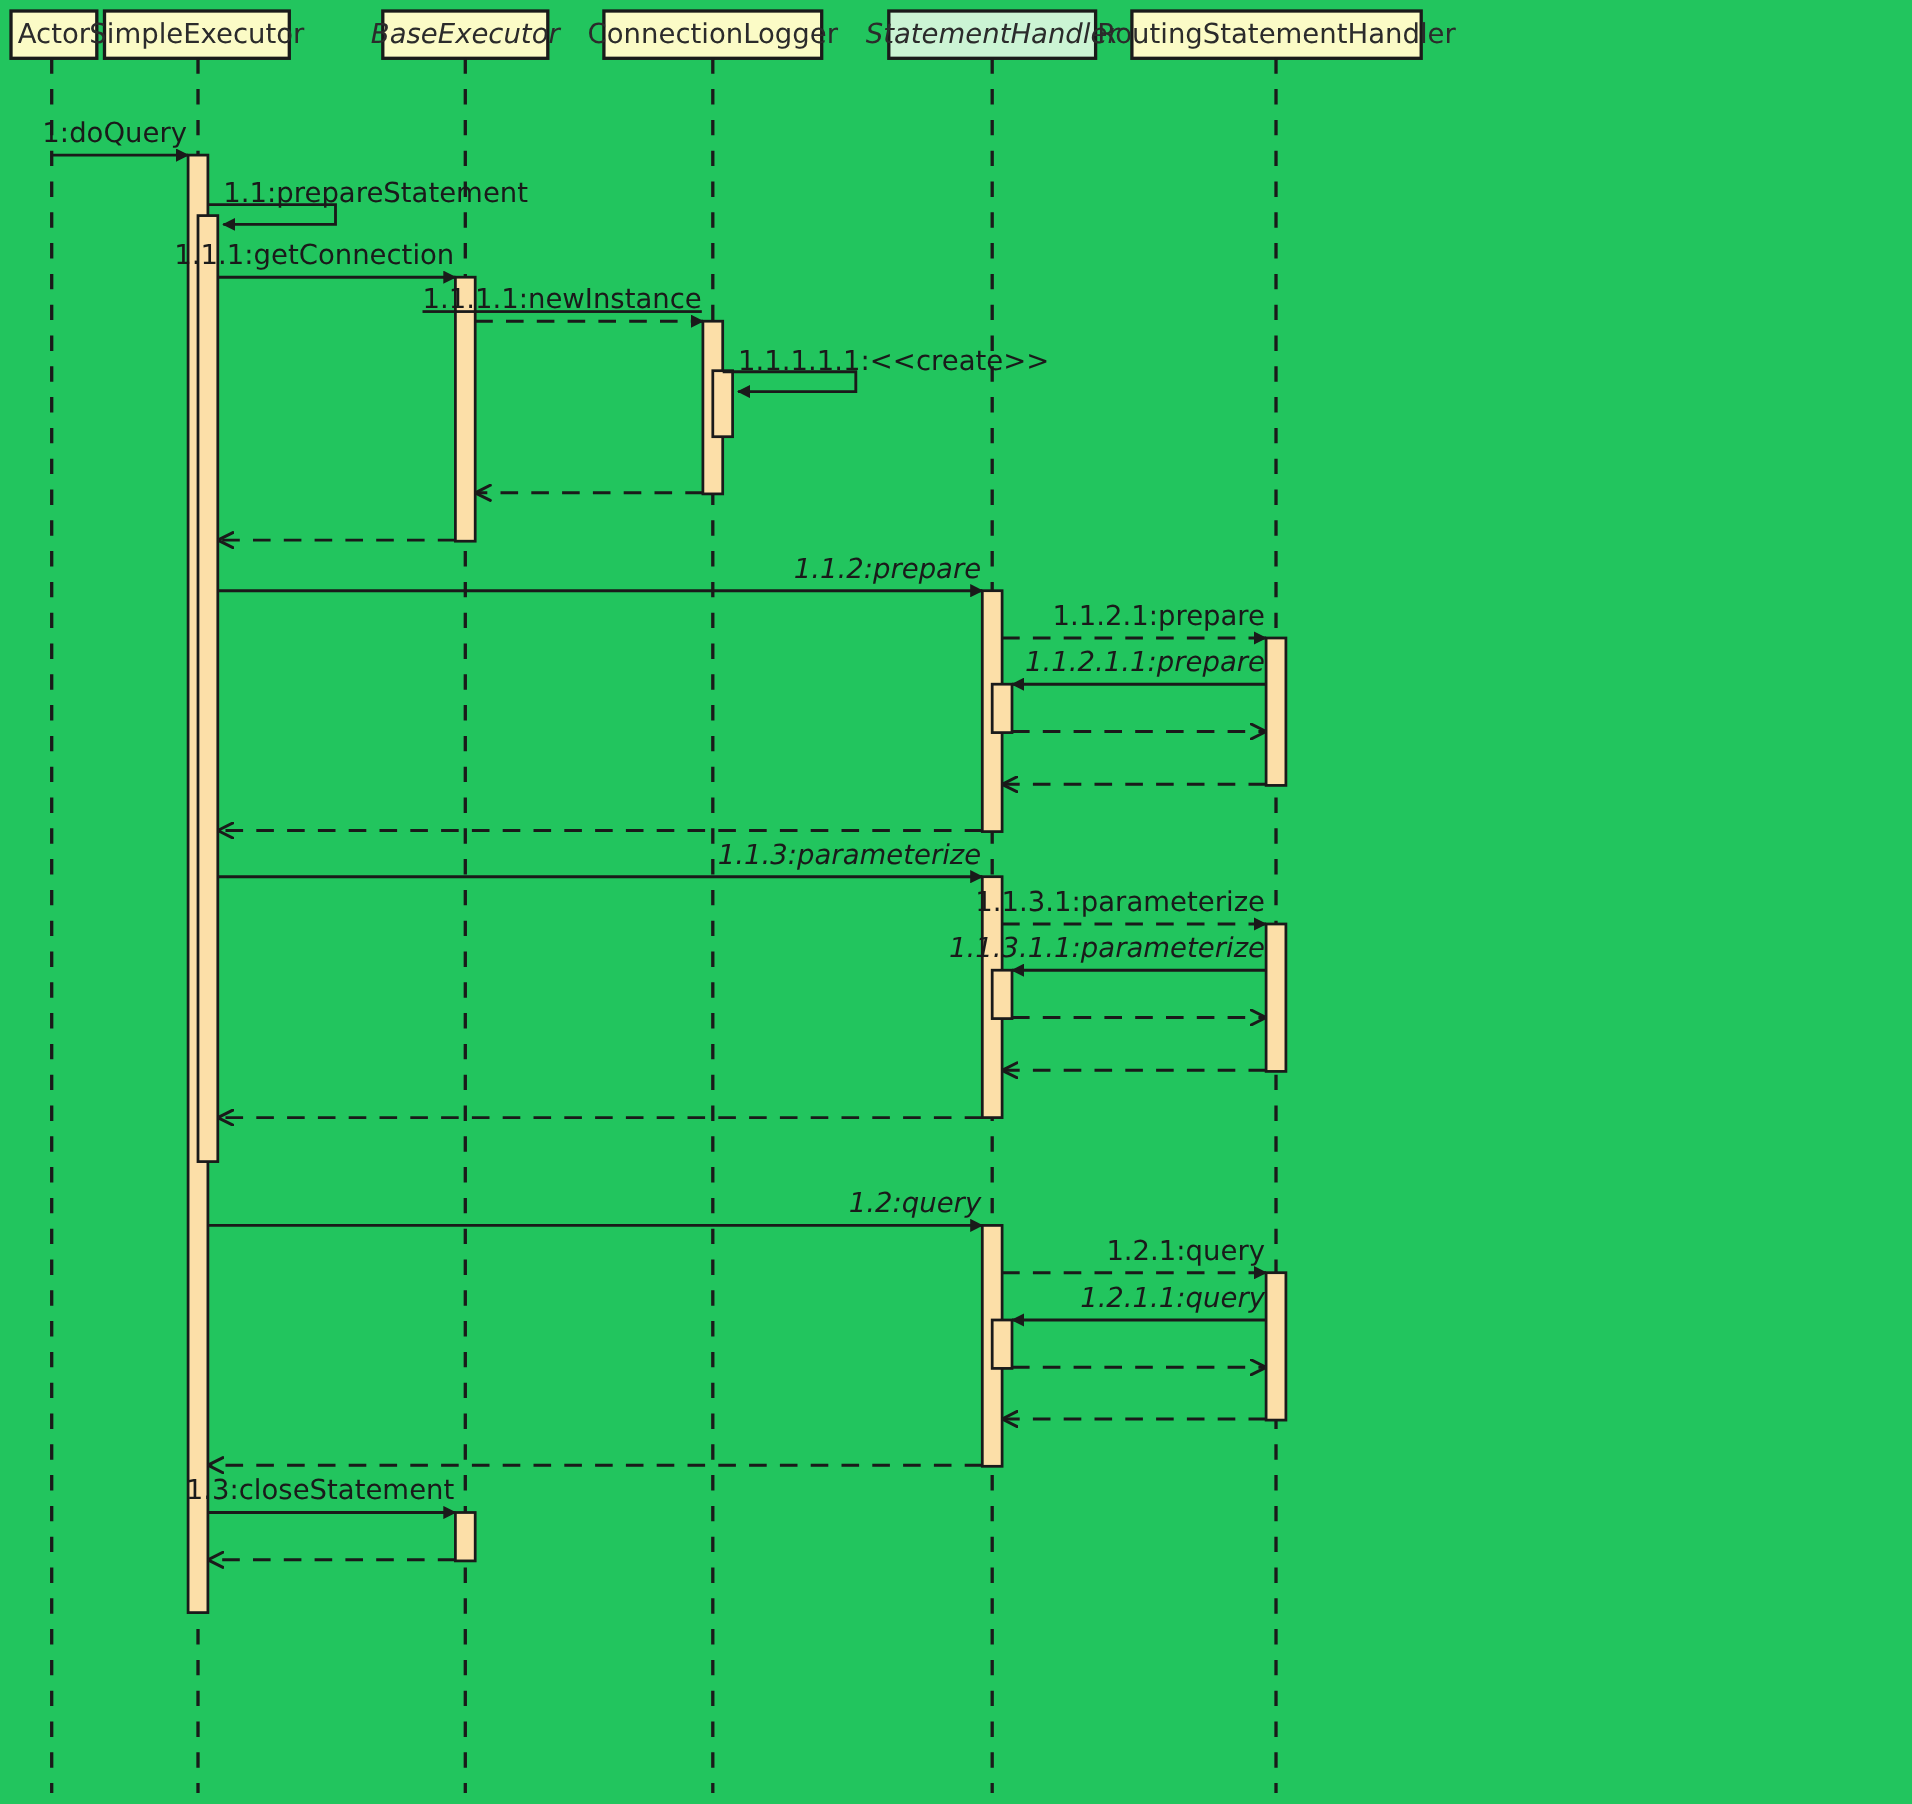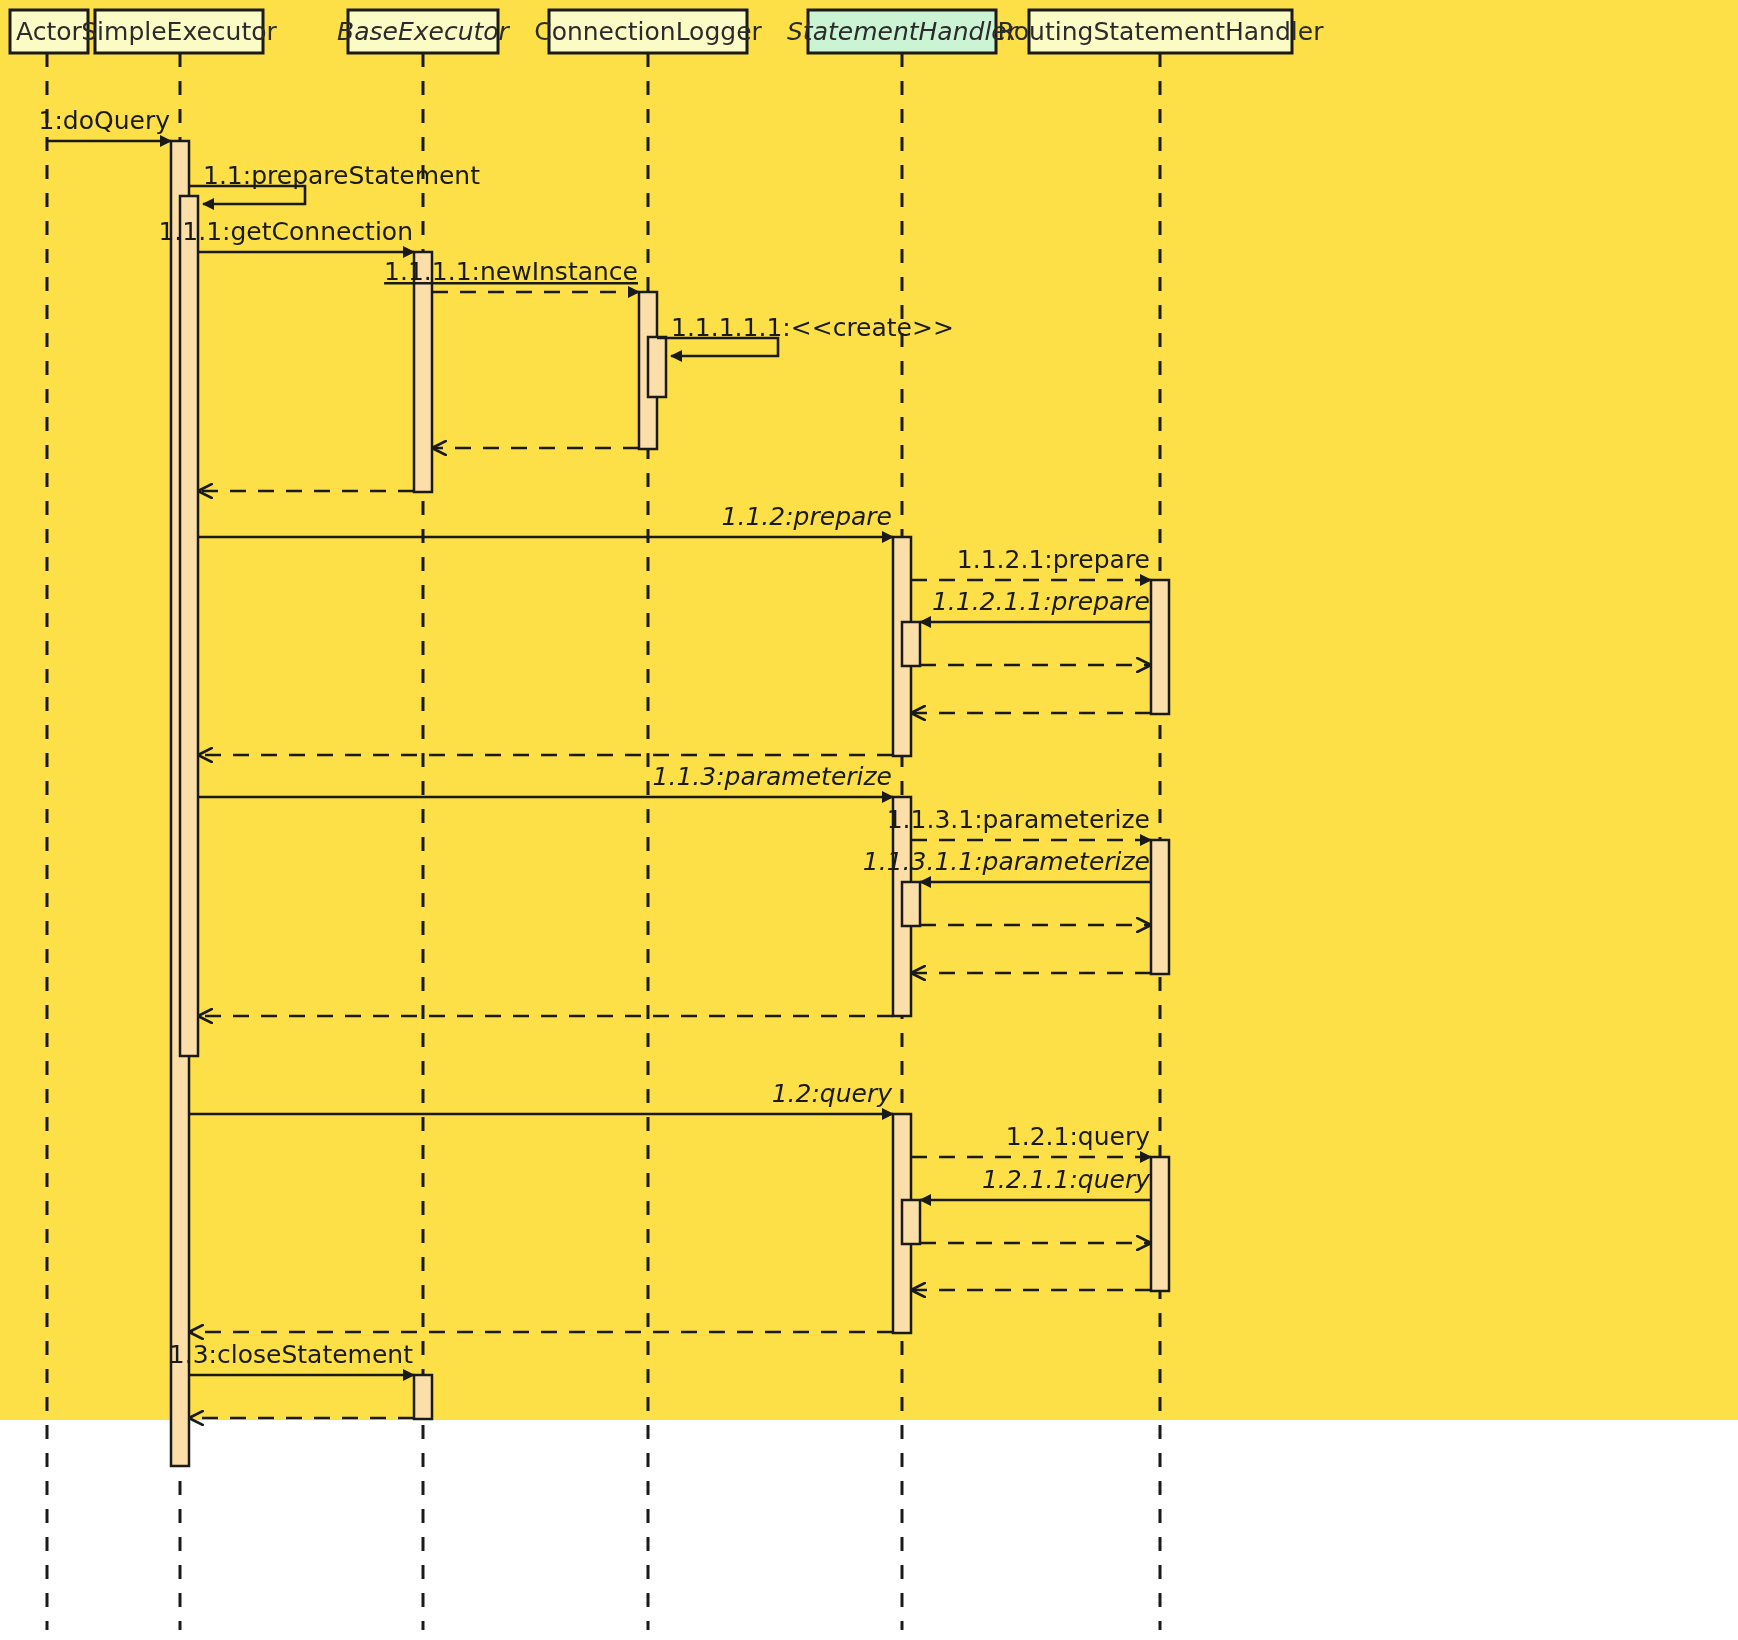--- a/index.html
+++ b/index.html
@@ -9,22 +9,22 @@
   }
   body {
     width: 1738px;
     height: 1640px;
     font-family: "DejaVu Sans", sans-serif;
     overflow: hidden;
   }
   #diagram-root {
     position: relative;
     width: 1738px;
-    height: 1420px;
-    background: #fde047;
+    height: 1640px;
+    background: #22c55e;
   }
   svg.seq {
     position: absolute;
     left: 0;
     top: 0;
     width: 1738px;
     height: 1640px;
     display: block;
   }
   .lifeline-dash {

